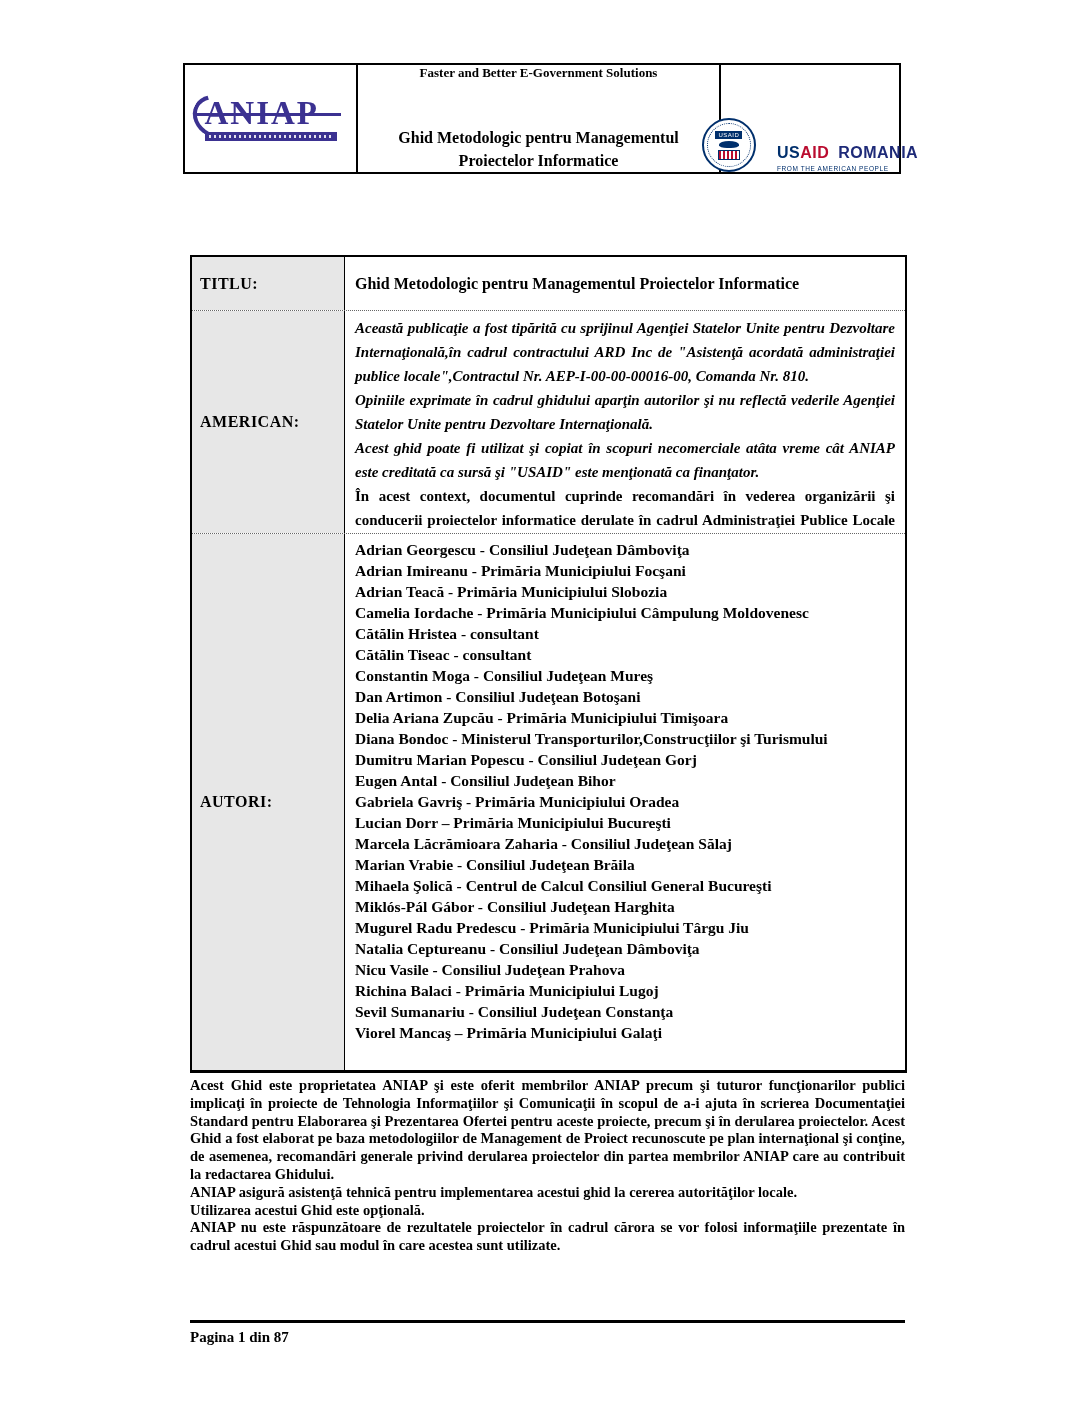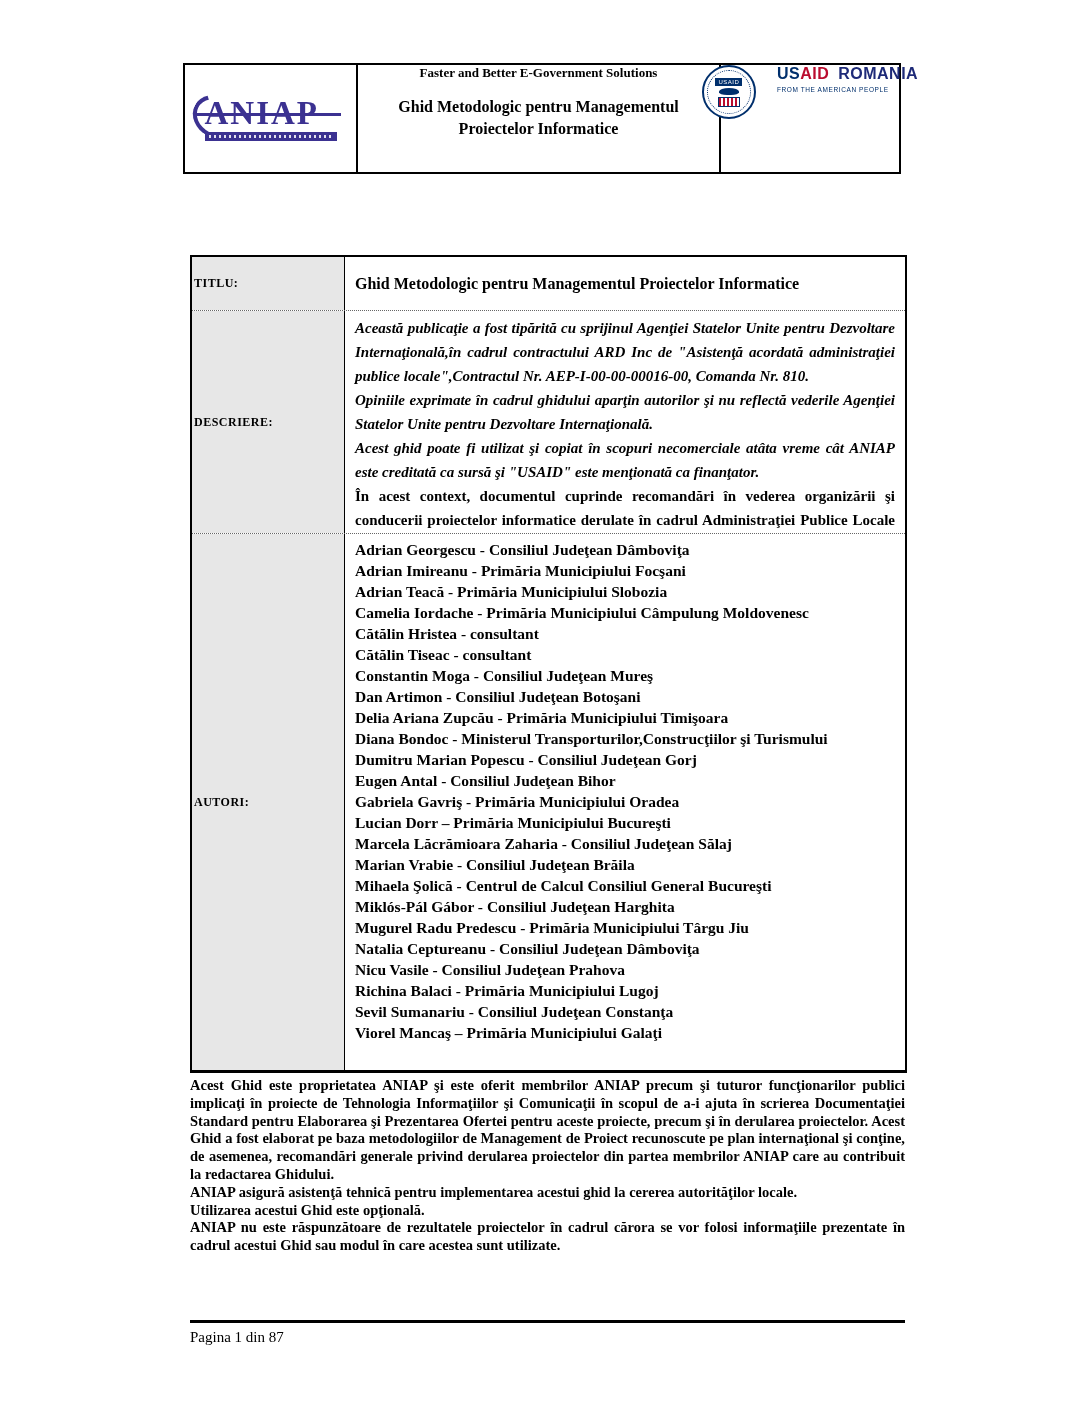--- a/index.html
+++ b/index.html
@@ -8,22 +8,22 @@
     font-family:"Liberation Serif","DejaVu Serif",serif; color:#000;
   }
 
   
   .header-box {
     position:absolute; left:183px; top:63px; width:718px; height:111px;
     border:2px solid #000; display:flex; background:#fff; box-sizing:border-box;
   }
   .hcell { box-sizing:border-box; }
   .hcell-left  { width:173px; border-right:2px solid #000; display:flex; align-items:center; justify-content:center; }
-  .hcell-center{ flex:1; border-right:2px solid #000; display:flex; flex-direction:column; align-items:center; justify-content:flex-start; text-align:center; padding:0 14px; }
-  .hcell-right { width:178px; display:flex; align-items:flex-start; justify-content:center; gap:21px; }
+  .hcell-center{ flex:1; border-right:2px solid #000; display:flex; flex-direction:column; align-items:center; justify-content:space-between; text-align:center; padding:0 14px; }
+  .hcell-right { width:178px; display:flex; align-items:flex-end; justify-content:center; gap:21px; }
 
   .h-sub   { font-weight:bold; font-size:13px; margin-bottom:15px; }
   .h-title { font-weight:bold; font-size:16px; line-height:1.4; }
 
   
   .aniap { position:relative; width:132px; }
   .aniap-swoosh {
     position:absolute; left:-13px; top:0px; width:42px; height:34px;
     border:4px solid #3b3191; border-radius:50%;
     border-top-color:transparent; border-right-color:transparent;
@@ -75,42 +75,42 @@
     position:absolute; left:190px; top:255px; width:713px;
     border:2px solid #000; border-bottom-width:3px; box-sizing:content-box; background:#fff;
   }
   .trow { display:flex; border-top:1px dotted #666; }
   .trow:first-child { border-top:none; }
   .row-titlu { height:53px; }
   .row-descriere { height:222px; }
   .row-autori { height:536px; }
   .tlabel {
     width:153px; flex:0 0 153px; background:#e7e7e7; border-right:1px solid #000;
-    font-weight:bold; font-size:12px; letter-spacing:.5px;
-    display:flex; align-items:center; padding-left:2px; box-sizing:border-box;
+    font-weight:bold; font-size:16px; letter-spacing:.5px;
+    display:flex; align-items:center; padding-left:8px; box-sizing:border-box;
   }
   .tcontent { flex:1; padding:5px 10px; box-sizing:border-box; overflow:hidden; }
   .titlu-val { font-weight:bold; font-size:16px; display:flex; align-items:center; }
 
   .desc-italic p, .desc-normal {
     margin:0; font-weight:bold; font-size:15px; line-height:24px; text-align:justify;
   }
   .desc-italic p { font-style:italic; }
 
   .authors div {
     font-weight:bold; font-size:15.5px; line-height:21px; white-space:nowrap;
   }
 
   
   .legal { position:absolute; left:190px; top:1077px; width:715px; }
   .legal p { margin:0; font-weight:bold; font-size:14.5px; line-height:17.8px; text-align:justify; }
 
   
   .footer-rule { position:absolute; left:190px; top:1320px; width:715px; height:3px; background:#000; }
-  .page-num { position:absolute; left:190px; top:1329px; font-weight:normal; font-size:15px;text-align:center; }
+  .page-num { position:absolute; left:190px; top:1329px; font-weight:bold; font-size:15px;text-align:center; }
 </style>
 </head>
 <body>
 
 <div class="header-box">
   <div class="hcell hcell-left">
     <div class="aniap">
       <div class="aniap-swoosh"></div>
       <div class="aniap-text">ANIAP</div>
       <div class="aniap-bar"></div>
@@ -134,21 +134,21 @@
     </div>
   </div>
 </div>
 
 <div class="doc-table">
   <div class="trow row-titlu">
     <div class="tlabel">TITLU:</div>
     <div class="tcontent titlu-val">Ghid Metodologic pentru Managementul Proiectelor Informatice</div>
   </div>
   <div class="trow row-descriere">
-    <div class="tlabel">DESCRIERE:</div>
+    <div class="tlabel">AMERICAN:</div>
     <div class="tcontent">
       <div class="desc-italic">
           <p>Această publicaţie a fost tipărită cu sprijinul Agenţiei Statelor Unite pentru Dezvoltare Internaţională,în cadrul contractului ARD Inc de "Asistenţă acordată administraţiei publice locale",Contractul Nr. AEP-I-00-00-00016-00, Comanda Nr. 810.</p>
           <p>Opiniile exprimate în cadrul ghidului aparţin autorilor şi nu reflectă vederile Agenţiei Statelor Unite pentru Dezvoltare Internaţională.</p>
           <p>Acest ghid poate fi utilizat şi copiat în scopuri necomerciale atâta vreme cât ANIAP este creditată ca sursă şi "USAID" este menţionată ca finanţator.</p>
         </div>
       <p class="desc-normal">În acest context, documentul cuprinde recomandări în vederea organizării şi conducerii proiectelor informatice derulate în cadrul Administraţiei Publice Locale din România.</p>
     </div>
   </div>
   <div class="trow row-autori">

